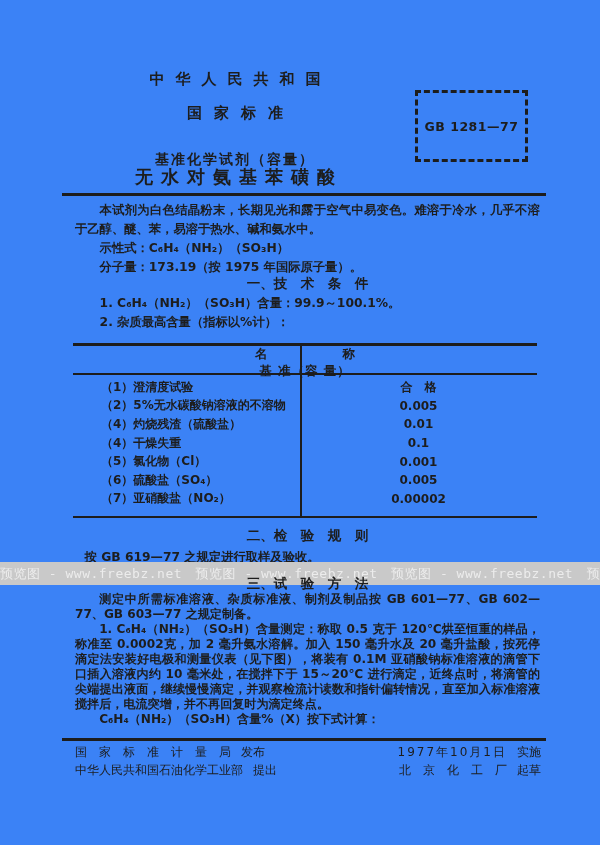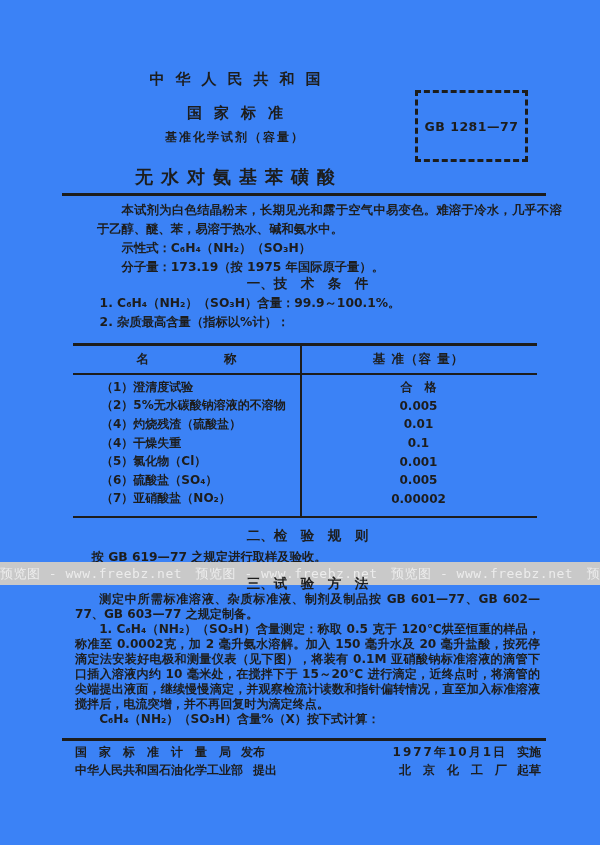--- a/index.html
+++ b/index.html
@@ -7,72 +7,72 @@
     position:relative; width:600px; height:845px;
     background:#3b82f6; overflow:hidden;
     font-family:"DejaVu Sans", sans-serif; color:#1d1d1d;
   }
   .abs { position:absolute; }
 
   
   .hdr { left:75px; width:320px; text-align:center; font-weight:bold; }
   .hdr-country { top:70px;  font-size:15px; letter-spacing:11px; text-indent:11px; }
   .hdr-type    { top:104px; font-size:15px; letter-spacing:12px; text-indent:12px; }
-  .hdr-title1  { top:129px; font-size:12px; letter-spacing:2px; }
+  .hdr-title1  { top:151px; font-size:14px; letter-spacing:2px; }
   .hdr-title2  { top:165px; font-size:18px; letter-spacing:8px; text-indent:8px; }
 
   .gb-box {
     left:415px; top:90px; width:113px; height:72px; box-sizing:border-box;
     border:3px dashed #1d1d1d; display:flex; align-items:center; justify-content:center;
     font-size:12.5px; font-weight:bold; letter-spacing:0.5px;
   }
 
   .rule { background:#1d1d1d; height:3px; left:62px; width:484px; }
   .rule-top { top:193px; }
   .rule-bottom { top:738px; height:2.5px; }
 
   .bodytext { font-size:12.3px; line-height:19px; font-weight:600; text-align:justify; }
   .bodytext p { margin:0; text-indent:2em; }
-  .intro { left:75px; top:201px; width:465px;margin-left:22px; }
+  .intro { left:75px; top:201px; width:465px; }
   .items { left:75px; top:294px; width:465px; }
 
   .sec-heading { left:75px; width:465px; text-align:center; font-size:13.5px;
                  font-weight:bold; z-index:3; }
   .sec1 { top:275px; }
   .sec2 { top:527px; }
   .sec3 { top:575px; }
 
   
   .spec-table {
     left:73px; top:343px; width:464px; box-sizing:border-box;
     border-top:3px solid #1d1d1d; border-bottom:2.5px solid #1d1d1d;
     font-weight:600;
   }
   .spec-thead { display:flex; align-items:center; height:27px;
-                border-bottom:2.5px solid #1d1d1d; box-sizing:content-box; }
+                border-bottom:2.5px solid #1d1d1d; box-sizing:content-box;flex-direction:column; }
   .spec-th1 { width:227px; text-align:center; font-size:12.5px; }
   .spec-th2 { flex:1; text-align:center; font-size:12.5px; letter-spacing:1px; }
   .spec-tbody { padding:3px 0 8px 0; }
   .spec-tr { display:flex; align-items:center; height:18.6px; font-size:12px; }
   .spec-td-name { width:199px; padding-left:28px; white-space:nowrap; }
   .spec-td-value { flex:1; text-align:center; }
   .spec-divider { position:absolute; left:227px; top:0; bottom:0; width:2px; background:#1d1d1d; }
 
-  .sec2-body { left:67px; top:548px; width:465px; }
+  .sec2-body { left:60px; top:548px; width:465px; }
 
   .watermark {
     left:0; top:562px; width:600px; height:23px; background:#c9c9c9;
     color:#ececec; font-family:"DejaVu Sans Mono", monospace;
     font-size:13px; line-height:23px; white-space:nowrap; overflow:hidden;
     letter-spacing:0.5px; z-index:1;
   }
 
   .method { left:75px; top:592px; width:465px; line-height:15px; font-size:12.1px; }
 
-  .footer { left:75px; top:744px; width:466px; font-size:12px; font-weight:bold; }
+  .footer { left:75px; top:744px; width:466px; font-size:12px; font-weight:normal; }
   .footer-row { display:flex; justify-content:space-between; align-items:baseline; height:18px; }
   .fgroup { display:flex; align-items:baseline; }
   .fgap-l { margin-left:10px; }
   .fdate { letter-spacing:2px;text-align:center; }
 </style>
 </head>
 <body>
 
 <div class="page">
 

